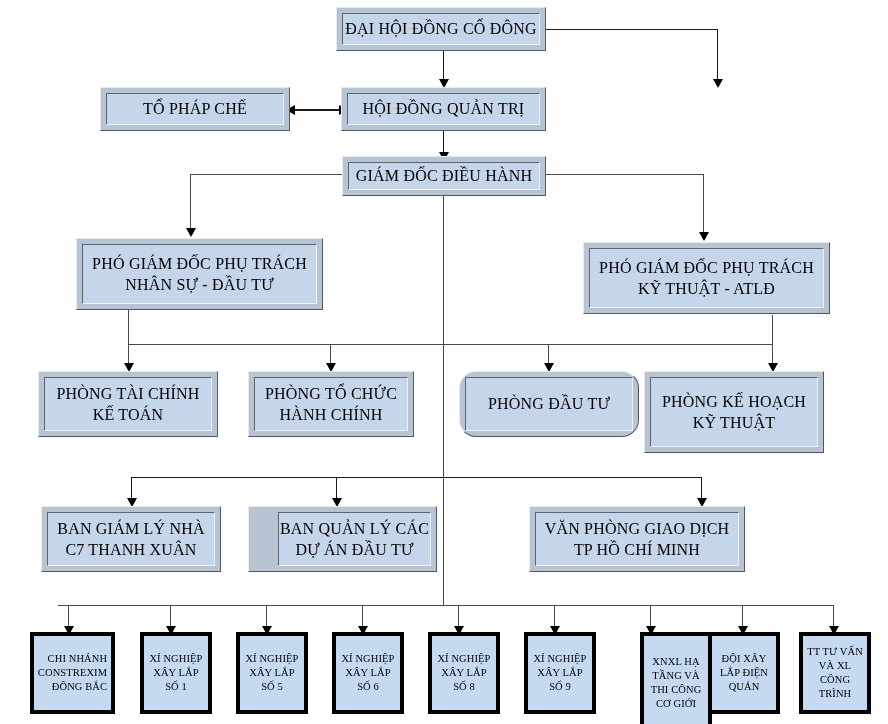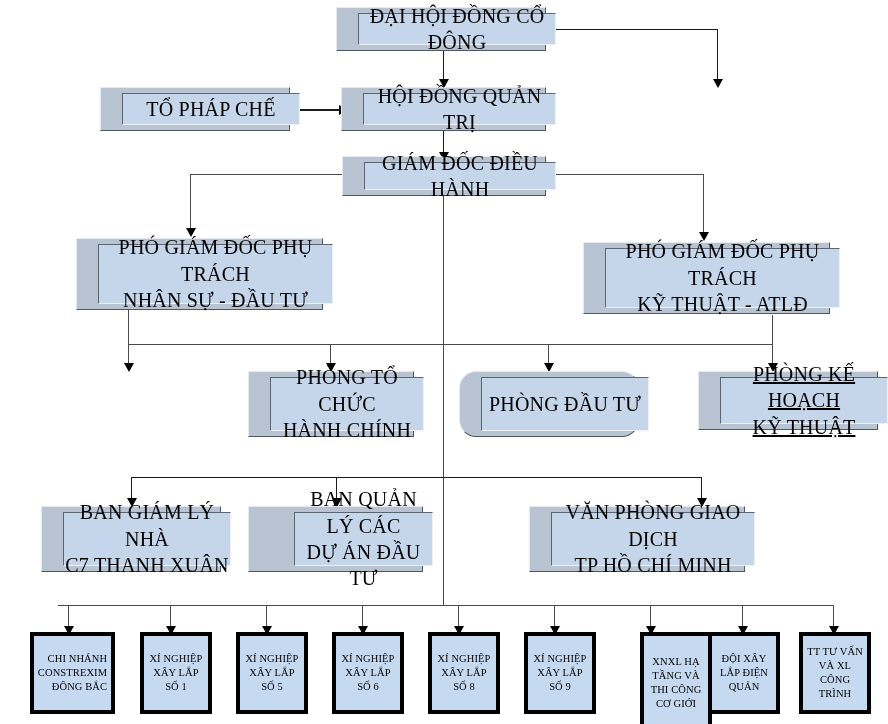--- a/index.html
+++ b/index.html
@@ -36,24 +36,23 @@
     border-top-color:#5b6573;
     border-left-color:#5b6573;
     border-right-color:#eef2f8;
     border-bottom-color:#eef2f8;
     display:flex;
     align-items:center;
     justify-content:center;
     text-align:center;
     line-height:1.32;
     color:#000000;
-    font-size:20px;
+    font-size:16px;
     letter-spacing:0.2px;
     white-space:pre-line;
-    margin-left:16px;
   }
 
   
   .boxflat{
     position:absolute;
     box-sizing:border-box;
     background:#c5d9f1;
     border:4px solid #000000;
     display:flex;
     align-items:center;
@@ -185,41 +184,45 @@
   <div class="box3d" style="left:76px;top:238px;width:247px;height:72px;">
     <div class="inner">PHÓ GIÁM ĐỐC PHỤ TRÁCH
 NHÂN SỰ - ĐẦU TƯ</div>
   </div>
 
   <div class="box3d" style="left:583px;top:242px;width:247px;height:72px;">
     <div class="inner">PHÓ GIÁM ĐỐC PHỤ TRÁCH
 KỸ THUẬT - ATLĐ</div>
   </div>
 
+  <div class="box3d" style="left:38px;top:371px;width:180px;height:66px;">
+    <div class="inner">PHÒNG TÀI CHÍNH
+KẾ TOÁN</div>
+  </div>
 
   <div class="box3d" style="left:248px;top:371px;width:166px;height:66px;">
     <div class="inner">PHÒNG TỔ CHỨC
 HÀNH CHÍNH</div>
   </div>
 
   <div class="box3d" style="left:459px;top:371px;width:180px;height:66px;border-radius:17px;">
     <div class="inner">PHÒNG ĐẦU TƯ</div>
   </div>
 
-  <div class="box3d" style="left:698px;top:371px;width:180px;height:59px;text-decoration:underline;">
+  <div class="box3d" style="left:644px;top:371px;width:180px;height:82px;">
     <div class="inner">PHÒNG KẾ HOẠCH
 KỸ THUẬT</div>
   </div>
 
   <div class="box3d" style="left:41px;top:506px;width:180px;height:66px;">
     <div class="inner">BAN GIÁM LÝ NHÀ
 C7 THANH XUÂN</div>
   </div>
 
-  <div class="box3d" style="left:248px;top:506px;width:175px;height:66px;padding-left:29px;">
+  <div class="box3d" style="left:248px;top:506px;width:189px;height:66px;padding-left:29px;">
     <div class="inner">BAN QUẢN LÝ CÁC
 DỰ ÁN ĐẦU TƯ</div>
   </div>
 
   <div class="box3d" style="left:529px;top:506px;width:216px;height:66px;">
     <div class="inner">VĂN PHÒNG GIAO DỊCH
 TP HỒ CHÍ MINH</div>
   </div>
 
   <div class="boxflat" style="left:30px;top:632px;width:85px;height:82px;text-align:right;">CHI NHÁNH

